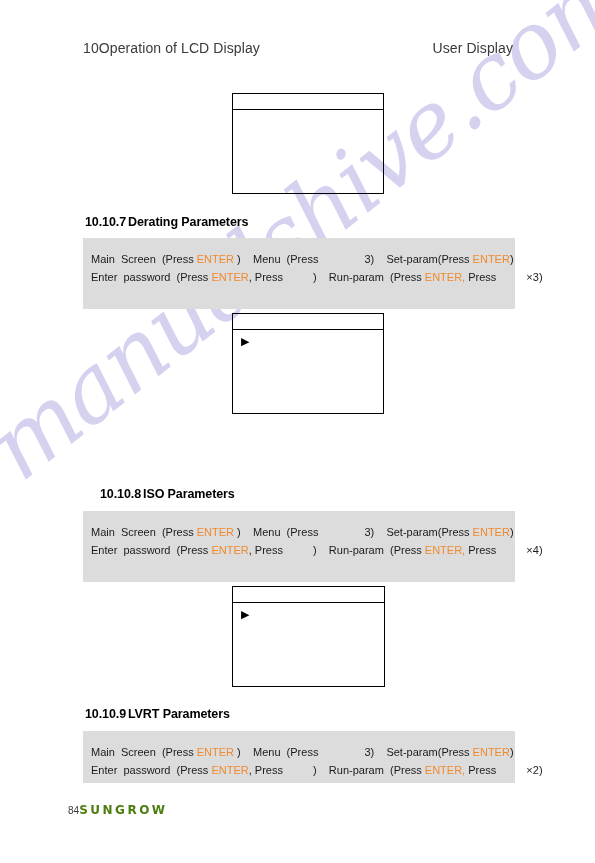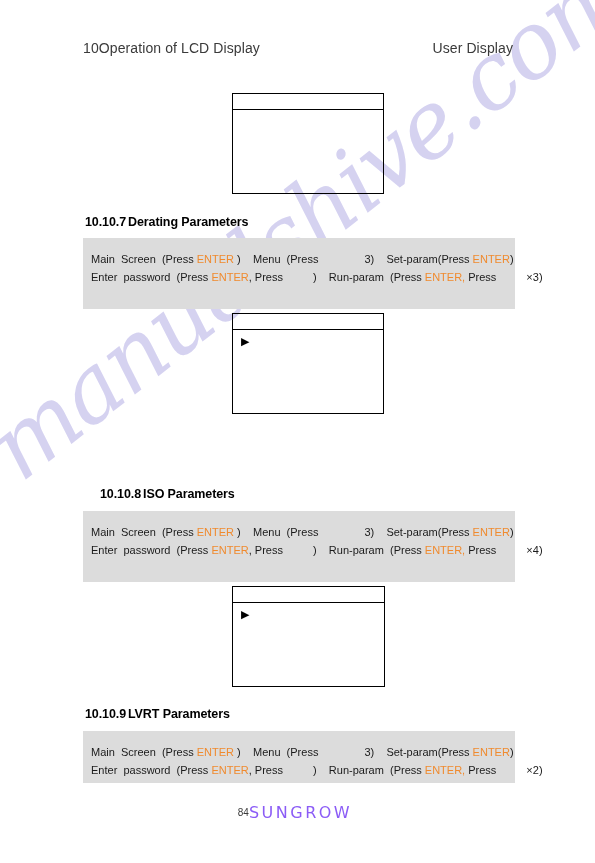--- a/index.html
+++ b/index.html
@@ -117,38 +117,38 @@
     color: #1a1a1a;
     white-space: pre;
   }
   .nav-line .k { color: #f08a2e; }
   .nav-line .gap-md { display: inline-block; width: 30px; }
   .nav-line .gap-lg { display: inline-block; width: 46px; }
 
   
   .page-footer {
     position: absolute;
-    left: 79px;
+    left: 68px;
     top: 803px;
     width: 432px;
     display: flex;
-    justify-content: center;
+    justify-content: flex-start;
     align-items: center;
     z-index: 3;
   }
   .footer-page-num {
     font-size: 10px;
     color: #3a3a3a;
   }
   .brand-logo {
     font-family: "DejaVu Sans", sans-serif;
-    font-size: 16px;
+    font-size: 12px;
     letter-spacing: 2.5px;
-    color: #8b5cf6;
-    font-weight: 400;
+    color: #4d7c0f;
+    font-weight: 700;
   }
 </style>
 </head>
 <body>
 
 <div class="page">
 
   <div class="watermark">manualshive.com</div>
 
   <div class="page-header">

